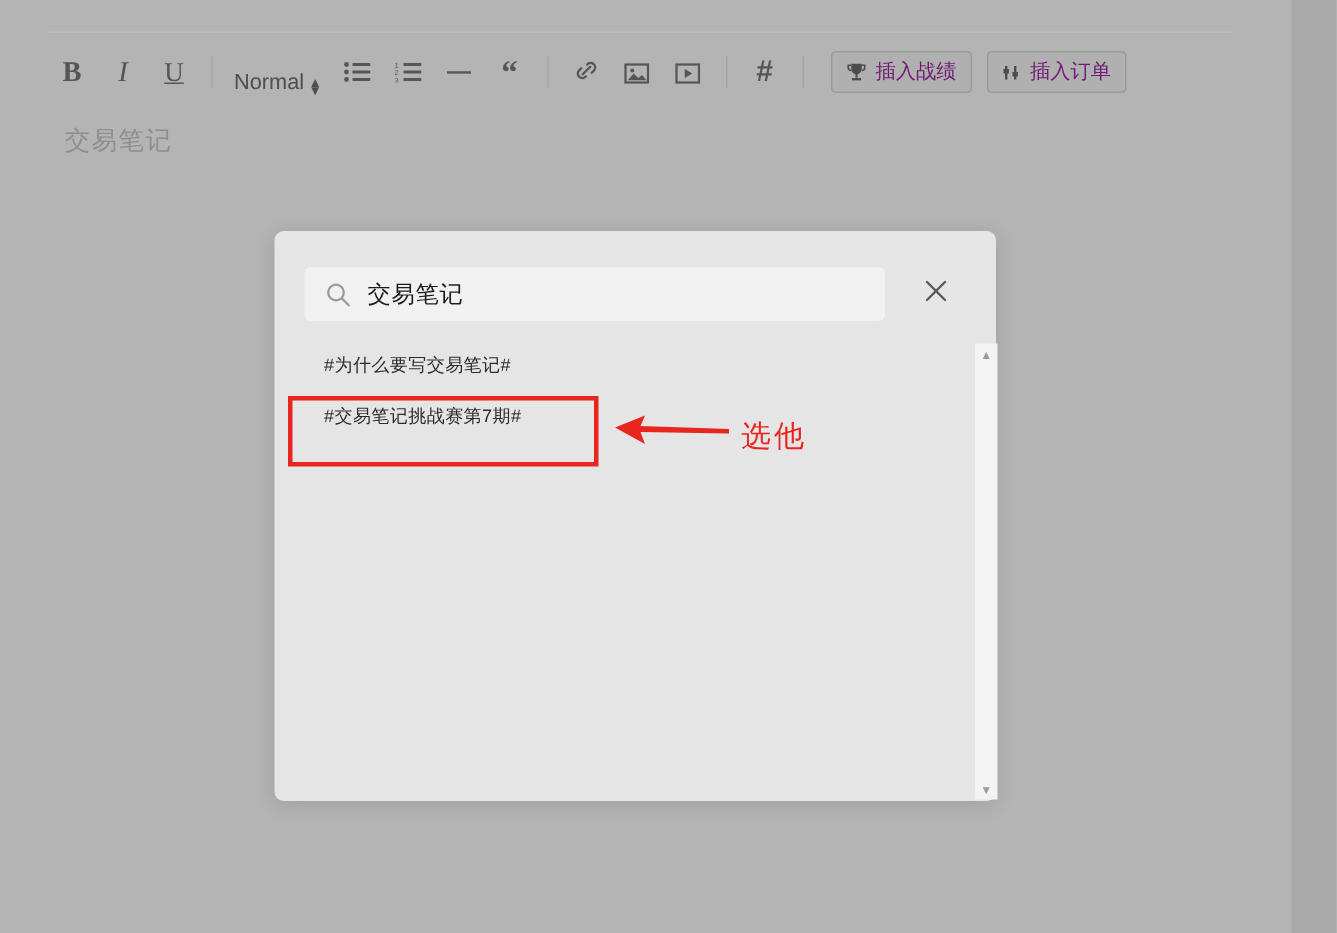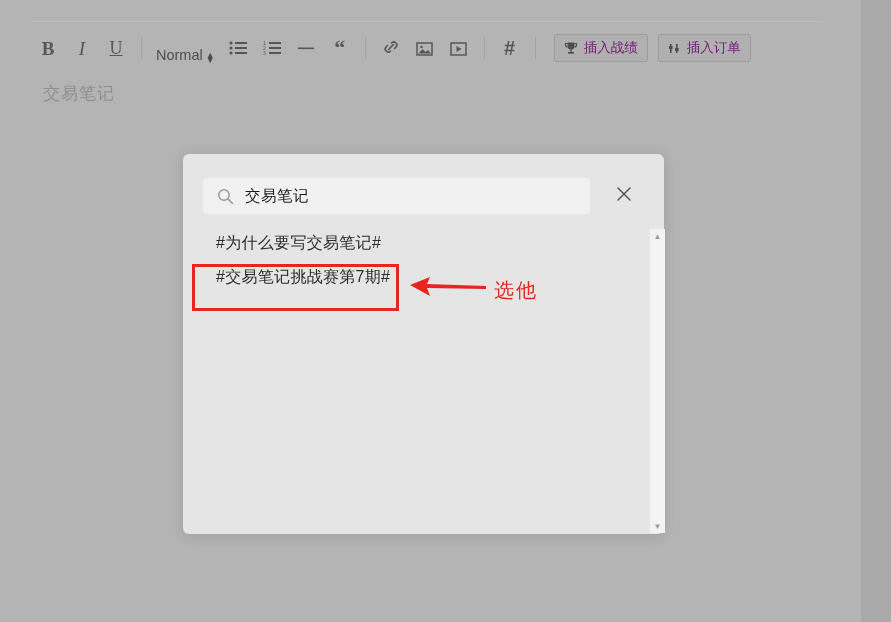--- a/index.html
+++ b/index.html
@@ -163,21 +163,21 @@
     position: absolute;
     left: 0; top: 72px;
     width: 465px;
     height: 308px;
   }
   .topic-item {
     height: 34px;
     display: flex;
     align-items: center;
     padding-left: 33px;
-    font-size: 16px;
+    font-size: 12px;
     color: #2b2b2b;
     letter-spacing: 0.3px;
   }
   .topic-item.spaced { margin-top: 0; }
 
   
   #list-scrollbar {
     position: absolute;
     left: 649px; top: 229px;
     width: 15px;

